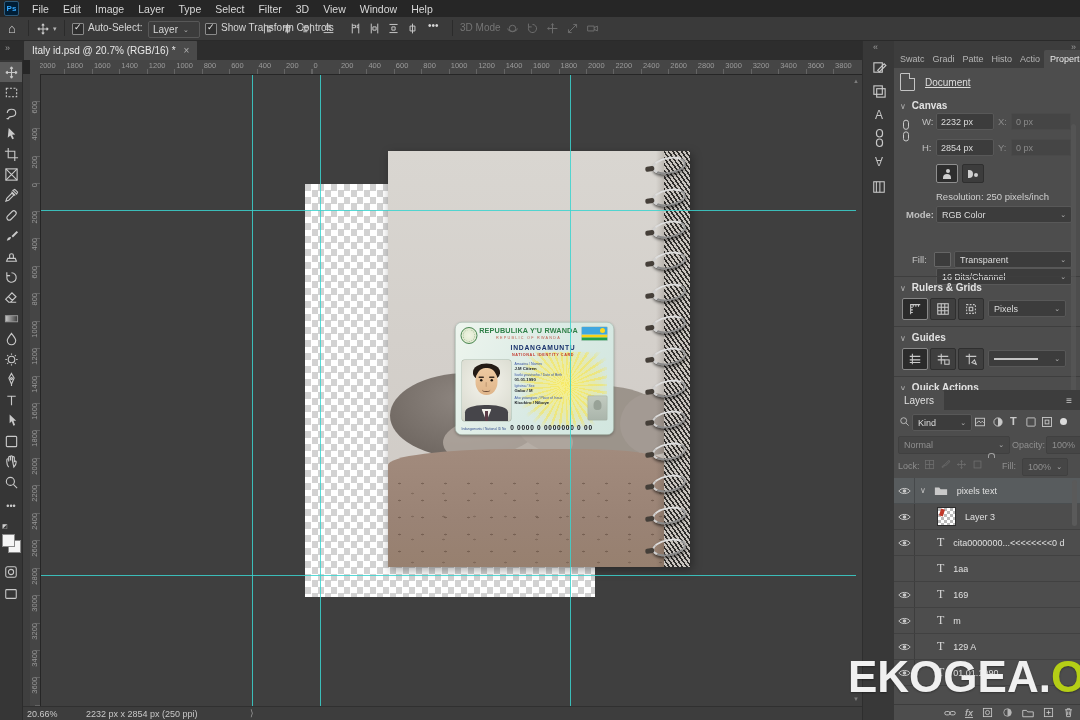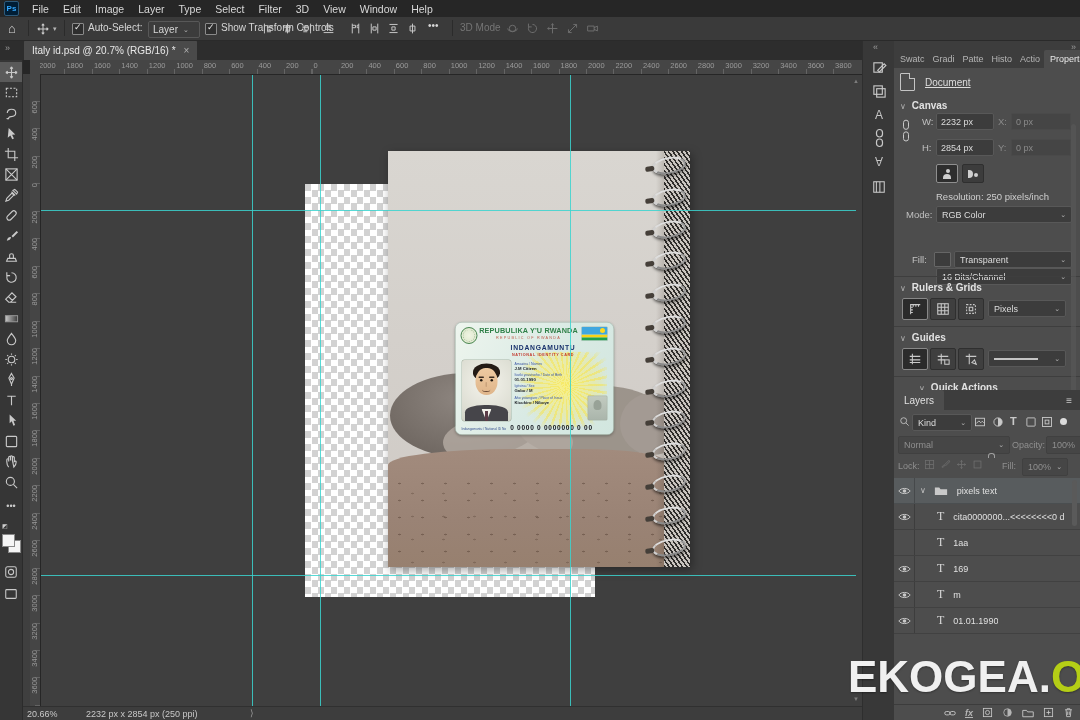--- a/index.html
+++ b/index.html
@@ -698,21 +698,21 @@
 
       <span class="orientbtn active" style="left:42px;top:96px;">
           <span class="person"></span>
         </span>
       <span class="orientbtn" style="left:68px;top:96px;">
           <span class="person land"></span>
         </span>
 
       <span class="restext" style="left:42px;top:123px;">Resolution: 250 pixels/inch</span>
 
-      <span class="flabel" style="left:12px;top:141px;">Mode:</span>
+      <span class="flabel" style="left:12px;top:141px;font-weight:bold;">Mode:</span>
       <span class="pselect" style="left:42px;top:138px;width:124px;">
           <span>RGB Color</span>
           <span class="chev">⌄</span>
         </span>
       <span class="pselect" style="left:42px;top:176px;width:124px;margin-top:24px;">
           <span>16 Bits/Channel</span>
           <span class="chev">⌄</span>
         </span>
 
       <span class="flabel" style="left:18px;top:186px;">Fill:</span>
@@ -763,21 +763,21 @@
           <svg class="ic" width="14" height="14" viewBox="0 0 16 16">
             <path d="M2 5h12M6 2v12M9 12l3-3 2 5z"></path>
           </svg>
         </span>
       <span class="pselect linedd" style="left:94px;top:282px;width:66px;">
           <span class="ln"></span>
           <span class="chev">⌄</span>
         </span>
 
       <div class="divider" style="top:308px;"></div>
-      <div class="sechead" style="top:314px;margin-left:19px;"><span class="v">∨</span><span>Quick Actions</span></div>
+      <div class="sechead" style="top:314px;"><span class="v">∨</span><span>Quick Actions</span></div>
       <div class="pscroll"></div>
     </div>
 
     <div class="layerspanel">
       <div class="ltabrow">
         <span class="ltab">Layers</span>
         <span class="lmenu">≡</span>
       </div>
       <div class="lfilter">
         <span class="abs" style="left:5px;top:4px;">
@@ -871,20 +871,32 @@
             <span class="lthumb ic-group">
               <svg width="14" height="11" viewBox="0 0 16 12">
                 <path d="M1 2.5h5l1.5 2H15V11H1z" fill="#c9c9c9"></path>
               </svg>
             </span>
 
             <span class="lname">pixels text</span>
           </div>
 
 
+          <div class="lrow" data-type="thumb" data-ind="1" style="--i: 2;">
+            <span class="leye">
+              <svg width="13" height="10" viewBox="0 0 16 12">
+                <path d="M1 6C4 1.8 12 1.8 15 6 12 10.2 4 10.2 1 6z" fill="none" stroke="#c9c9c9" stroke-width="1.2"></path>
+                <circle cx="8" cy="6" r="2.2" fill="#c9c9c9"></circle>
+              </svg>
+            </span>
+            <span class="lsep"></span>
+
+            <span class="lthumb ic-img"></span>
+            <span class="lname">Layer 3</span>
+          </div>
 
           <div class="lrow" data-type="text" data-ind="1" style="--i: 3;">
             <span class="leye">
               <svg width="13" height="10" viewBox="0 0 16 12">
                 <path d="M1 6C4 1.8 12 1.8 15 6 12 10.2 4 10.2 1 6z" fill="none" stroke="#c9c9c9" stroke-width="1.2"></path>
                 <circle cx="8" cy="6" r="2.2" fill="#c9c9c9"></circle>
               </svg>
             </span>
             <span class="lsep"></span>
 
@@ -928,20 +940,33 @@
                 <circle cx="8" cy="6" r="2.2" fill="#c9c9c9"></circle>
               </svg>
             </span>
             <span class="lsep"></span>
 
             <span class="lthumb ic-text"></span>
 
             <span class="lname">m</span>
           </div>
 
+          <div class="lrow" data-type="text" data-ind="1" style="--i: 7;">
+            <span class="leye">
+              <svg width="13" height="10" viewBox="0 0 16 12">
+                <path d="M1 6C4 1.8 12 1.8 15 6 12 10.2 4 10.2 1 6z" fill="none" stroke="#c9c9c9" stroke-width="1.2"></path>
+                <circle cx="8" cy="6" r="2.2" fill="#c9c9c9"></circle>
+              </svg>
+            </span>
+            <span class="lsep"></span>
+
+            <span class="lthumb ic-text"></span>
+
+            <span class="lname">129 A</span>
+          </div>
 
           <div class="lrow" data-type="text" data-ind="1" style="--i: 8;">
             <span class="leye">
               <svg width="13" height="10" viewBox="0 0 16 12">
                 <path d="M1 6C4 1.8 12 1.8 15 6 12 10.2 4 10.2 1 6z" fill="none" stroke="#c9c9c9" stroke-width="1.2"></path>
                 <circle cx="8" cy="6" r="2.2" fill="#c9c9c9"></circle>
               </svg>
             </span>
             <span class="lsep"></span>
 

